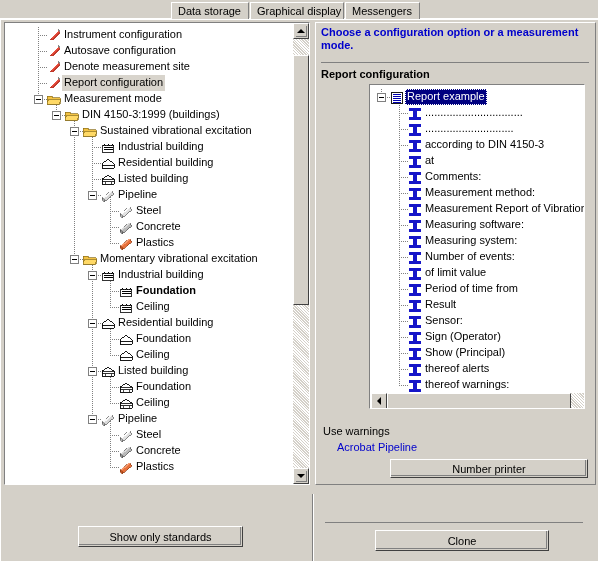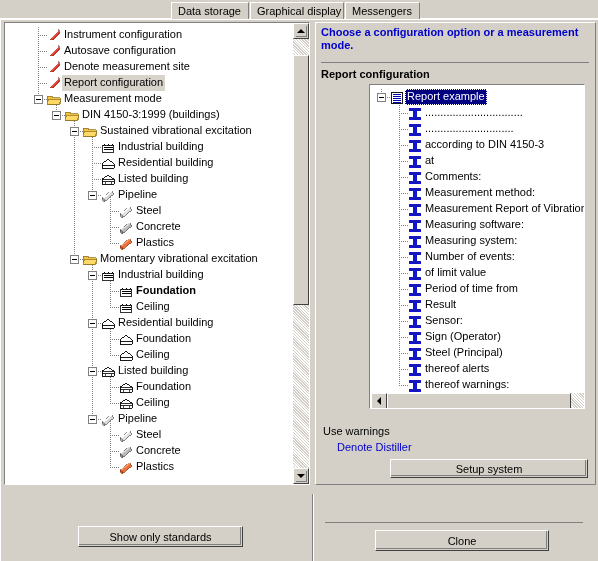--- a/index.html
+++ b/index.html
@@ -628,21 +628,21 @@
             </div>
             <div class="hline" style="left: 28px; top: 267px; width: 10px;"></div>
             <div class="trow" style="top: 259px; left: 24px;">
               <span class="ico" style="left: 12px;"><svg width="16" height="14" viewBox="0 0 16 14" shape-rendering="crispEdges">
                   <g fill="#1515c8">
                     <rect x="2" y="1.2" width="12" height="2.6"></rect>
                     <rect x="6.3" y="1.2" width="3.4" height="10"></rect>
                     <rect x="2" y="10.2" width="12" height="2.6"></rect>
                   </g>
                 </svg></span>
-              <span class="lbl" style="left: 28px;">Steel (Principal)</span>
+              <span class="lbl" style="left: 28px;">Show (Principal)</span>
             </div>
             <div class="hline" style="left: 28px; top: 283px; width: 10px;"></div>
             <div class="trow" style="top: 275px; left: 24px;">
               <span class="ico" style="left: 12px;"><svg width="16" height="14" viewBox="0 0 16 14" shape-rendering="crispEdges">
                   <g fill="#1515c8">
                     <rect x="2" y="1.2" width="12" height="2.6"></rect>
                     <rect x="6.3" y="1.2" width="3.4" height="10"></rect>
                     <rect x="2" y="10.2" width="12" height="2.6"></rect>
                   </g>
                 </svg></span>
@@ -676,25 +676,25 @@
 
         <div class="hsb" style="left:1px;top:308px;width:265px;">
           <div class="track"></div>
           <div class="sbbtnh" style="left:0;"><i></i><span class="arr left"></span></div>
           <div class="sbbtnh" style="left:249px;"><i></i><span class="arr right"></span></div>
           <div class="thumb" style="left:16px;top:0;width:184px;height:16px;"></div>
         </div>
       </div>
 
       <div class="plaintext" style="left:8px;top:403px;">Use warnings</div>
-      <div class="linklike" style="left:22px;top:419px;">Denote Distiller</div>
+      <div class="linklike" style="left:22px;top:419px;">Acrobat Pipeline</div>
 
       <div class="btn" style="left:75px;top:437px;width:198px;height:19px;line-height:18px;">
         <i></i>
-          <span>Setup system</span>
+          <span>Number printer</span>
       </div>
     </div>
 
     <div class="vsep" style="left:311px;top:474px;height:80px;border-left:1px solid #808080;border-right:1px solid #ffffff;width:0;"></div>
 
     <div class="btn" style="left:77px;top:506px;width:165px;height:21px;line-height:20px;">
       <i></i>
         <span>Show only standards</span>
     </div>
 

